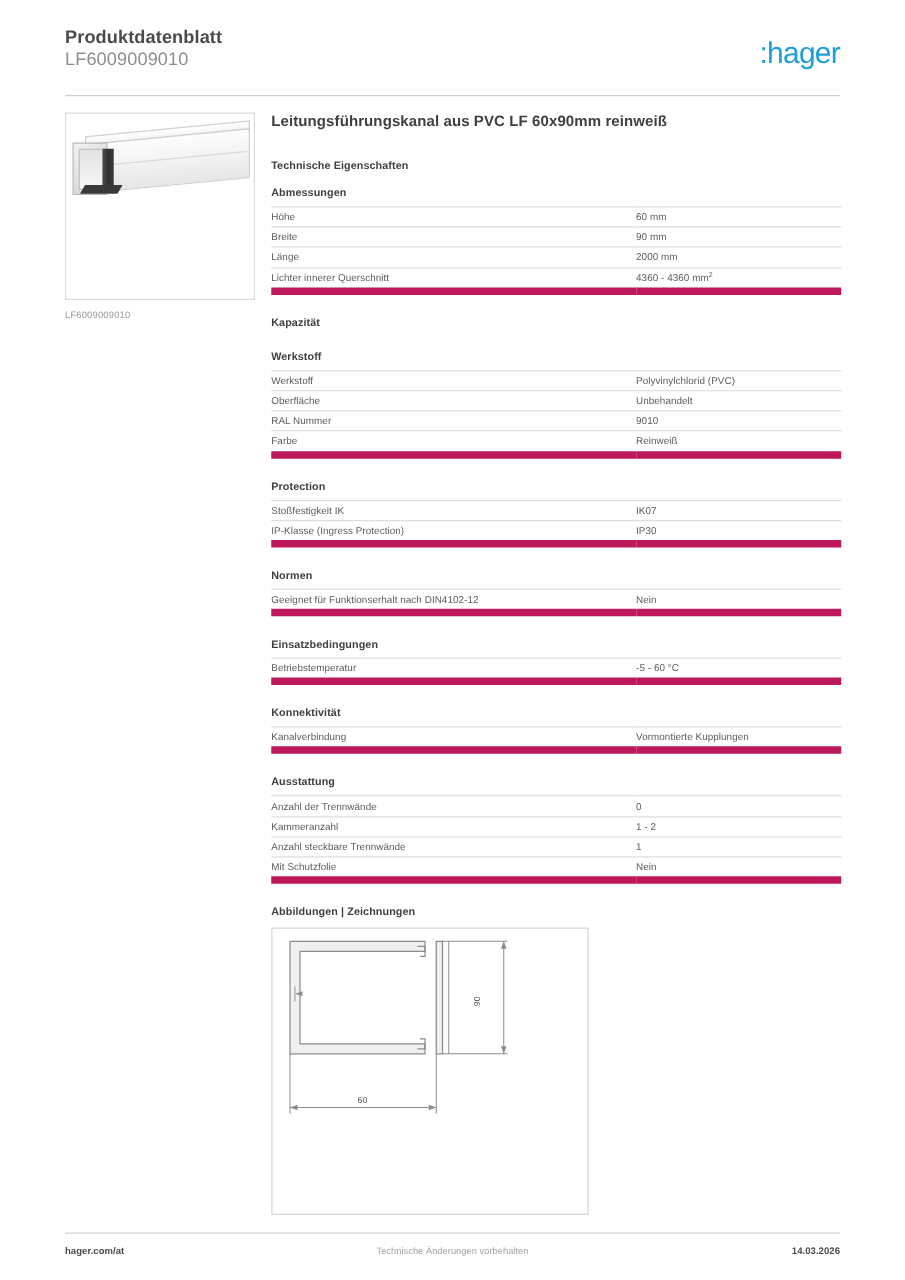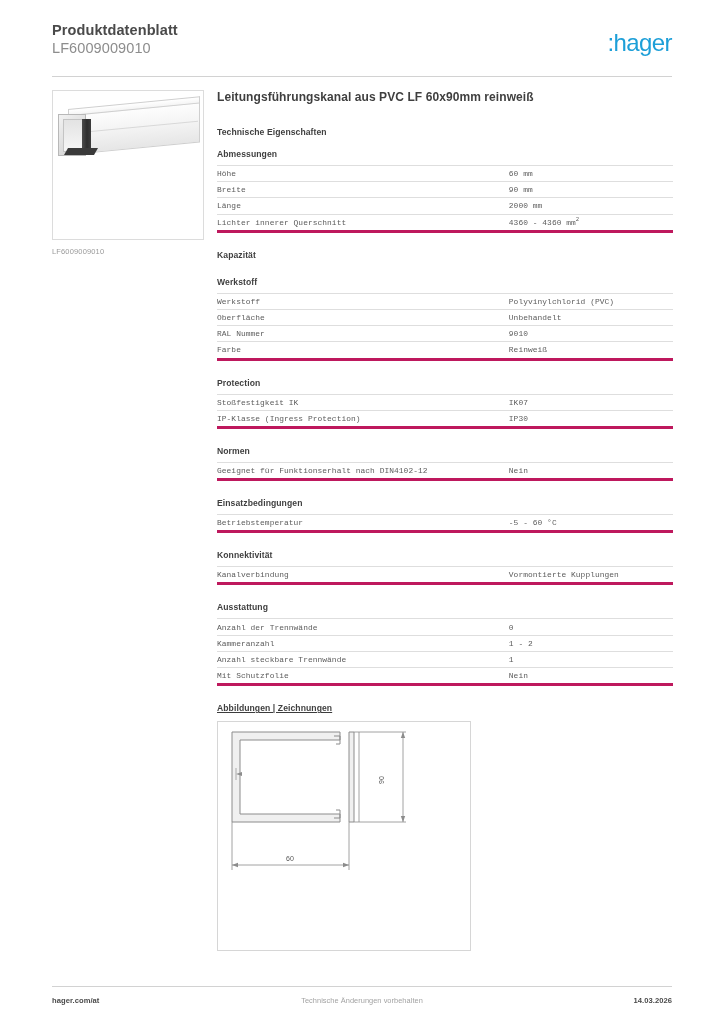--- a/index.html
+++ b/index.html
@@ -185,24 +185,23 @@
   .spec-group {
     margin-bottom: 17px;
   }
   table.spec-table {
     width: 100%;
     border-collapse: collapse;
     table-layout: fixed;
   }
   table.spec-table tr {
     border-top: 1px solid #dedede;
-    font-family: Liberation Mono, monospace;
   }
   table.spec-table tr:last-child {
-    border-bottom: 3px solid #be185d;
+    border-bottom: 6px solid #be185d;
   }
   table.spec-table td {
     font-size: 7.9px;
     color: #5c5c5c;
     padding: 3.1px 0 3.1px 0;
     letter-spacing: 0.05px;
     line-height: 9px;
     vertical-align: top;
   }
   td.spec-label {
@@ -215,21 +214,20 @@
   }
   .sup {
     font-size: 5.6px;
     vertical-align: super;
     line-height: 0;
   }
 
   
   .drawing-section {
     margin-top: 2px;
-    text-decoration: underline;
   }
   .drawing-title {
     font-size: 8.6px;
     font-weight: bold;
     color: #3f3f3f;
     letter-spacing: 0.08px;
     margin: 0 0 8px 0;
   }
   .drawing-frame {
     width: 252px;

